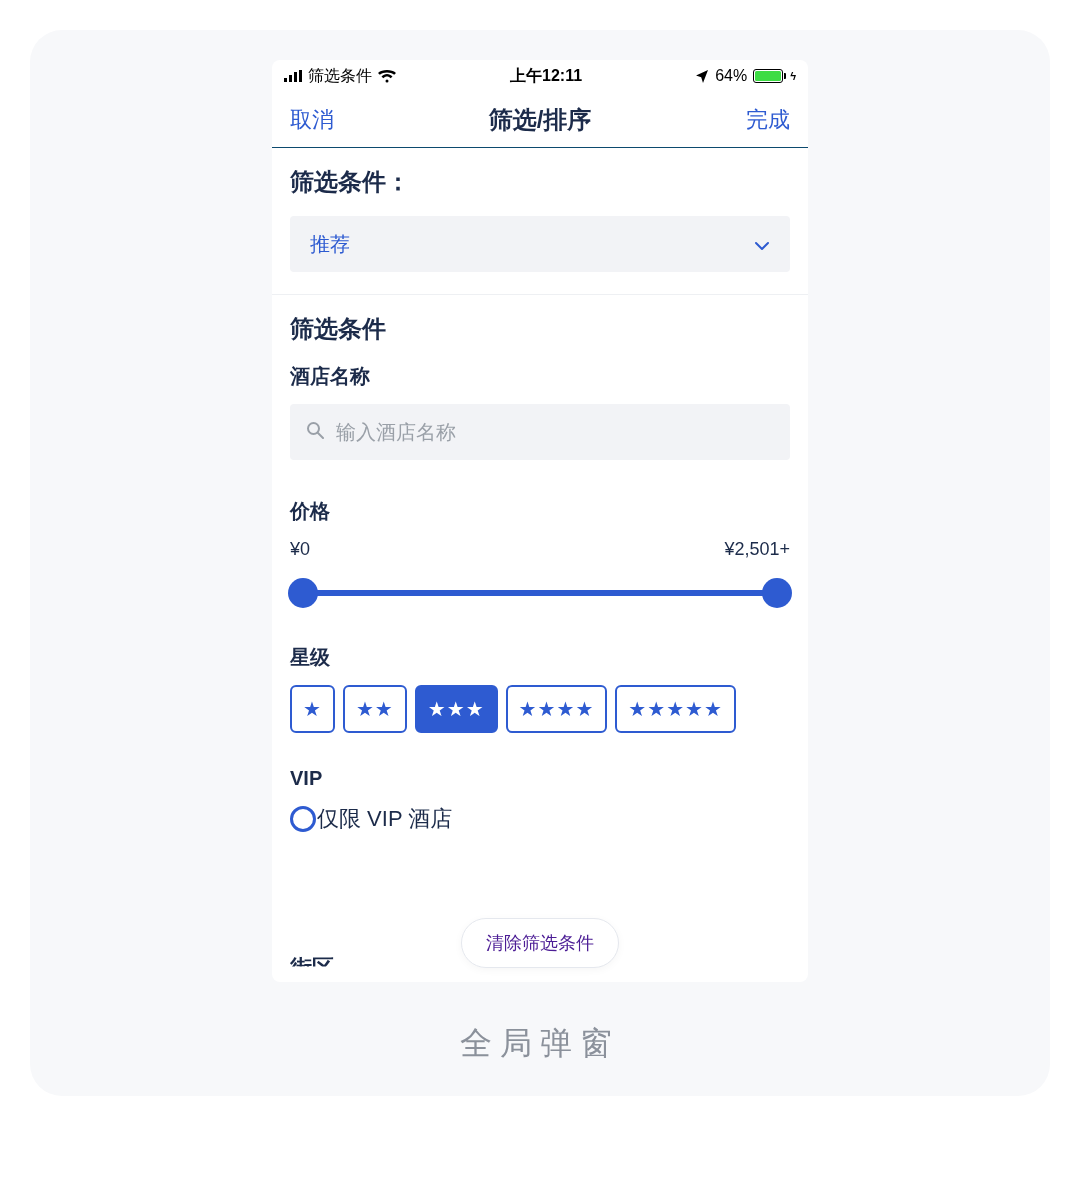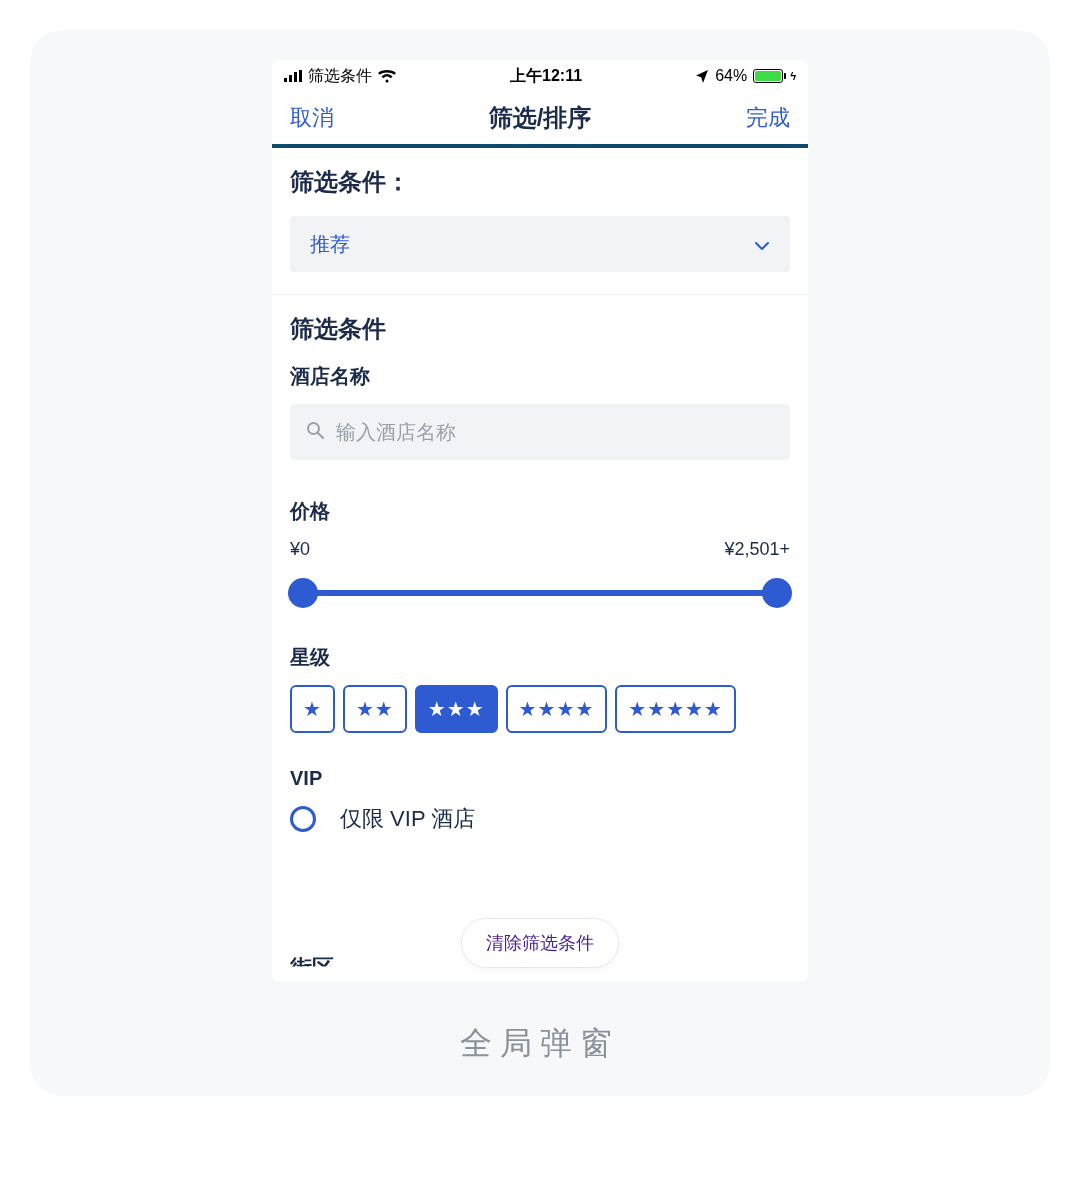--- a/index.html
+++ b/index.html
@@ -60,21 +60,21 @@
     background: #3ddc44; border-radius: 1.5px;
   }
   .charge-icon { font-size: 11px; margin-left: 1px; font-weight: 700; }
 
   .nav-bar {
     height: 56px;
     display: flex;
     align-items: center;
     justify-content: space-between;
     padding: 0 18px;
-    border-bottom: 4px solid #0c4a6e;
+    border-bottom: 1px solid #0c4a6e;
   }
   .nav-cancel, .nav-done {
     color: #2e5bd1;
     font-size: 22px;
     cursor: pointer;
   }
   .nav-title {
     color: #1c2b4a;
     font-size: 24px;
     font-weight: 700;
@@ -191,21 +191,21 @@
     letter-spacing: 1px;
   }
   .star-btn.selected {
     background: #2e5bd1;
     color: #fff;
   }
 
   .radio-row {
     display: flex;
     align-items: center;
-    gap: 24px;
+    gap: 1px;
     cursor: pointer;
   }
   .radio-circle {
     width: 26px; height: 26px;
     border: 3px solid #2e5bd1;
     border-radius: 50%;
     background: #fff;
   }
   .radio-label {
     color: #1c2b4a;

